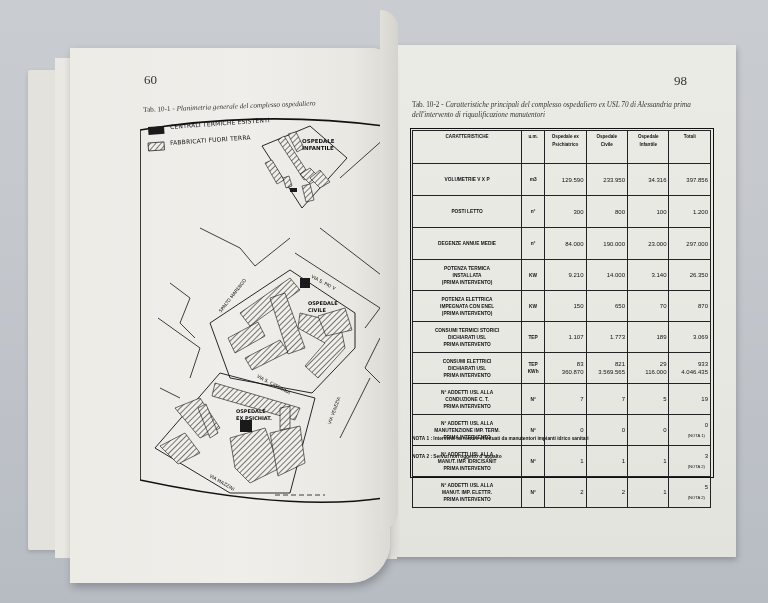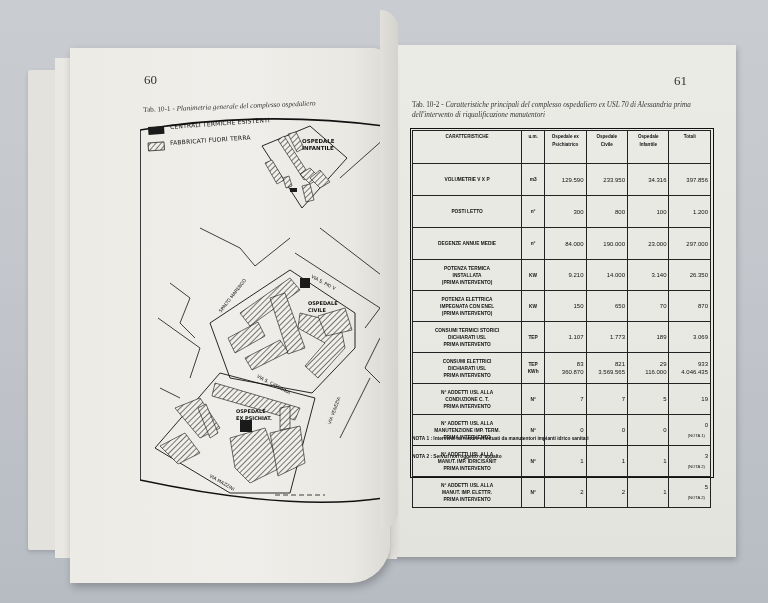--- a/index.html
+++ b/index.html
@@ -197,21 +197,21 @@
 
   <span class="street-label" style="left:72px; top:185px; transform:rotate(-52deg);">SPALTO MARENGO</span>
   <span class="street-label" style="left:170px; top:172px; transform:rotate(28deg);">VIA S. PIO V</span>
   <span class="street-label" style="left:115px; top:274px; transform:rotate(28deg);">VIA S. CATERINA</span>
   <span class="street-label" style="left:180px; top:300px; transform:rotate(-70deg);">VIA VENEZIA</span>
   <span class="street-label" style="left:68px; top:372px; transform:rotate(30deg);">VIA MAZZINI</span>
 </div>
 
 <div class="left-page-curl" style="left:380px;"></div>
 
-<span class="page-number" style="left:674px; top:73px;">61</span>
+<span class="page-number" style="left:674px; top:73px;">98</span>
 <div class="caption" style="left:412px; top:100px; width:320px;">
   <div><span class="lead">Tab. 10-2 - </span><span>Caratteristiche principali del complesso ospedaliero ex USL 70 di Alessandria prima</span></div>
   <div>dell'intervento di riqualificazione manutentori</div>
 </div>
 
 <div class="table-outer"></div>
 
 <table class="data-table">
   <thead>
     <tr>

